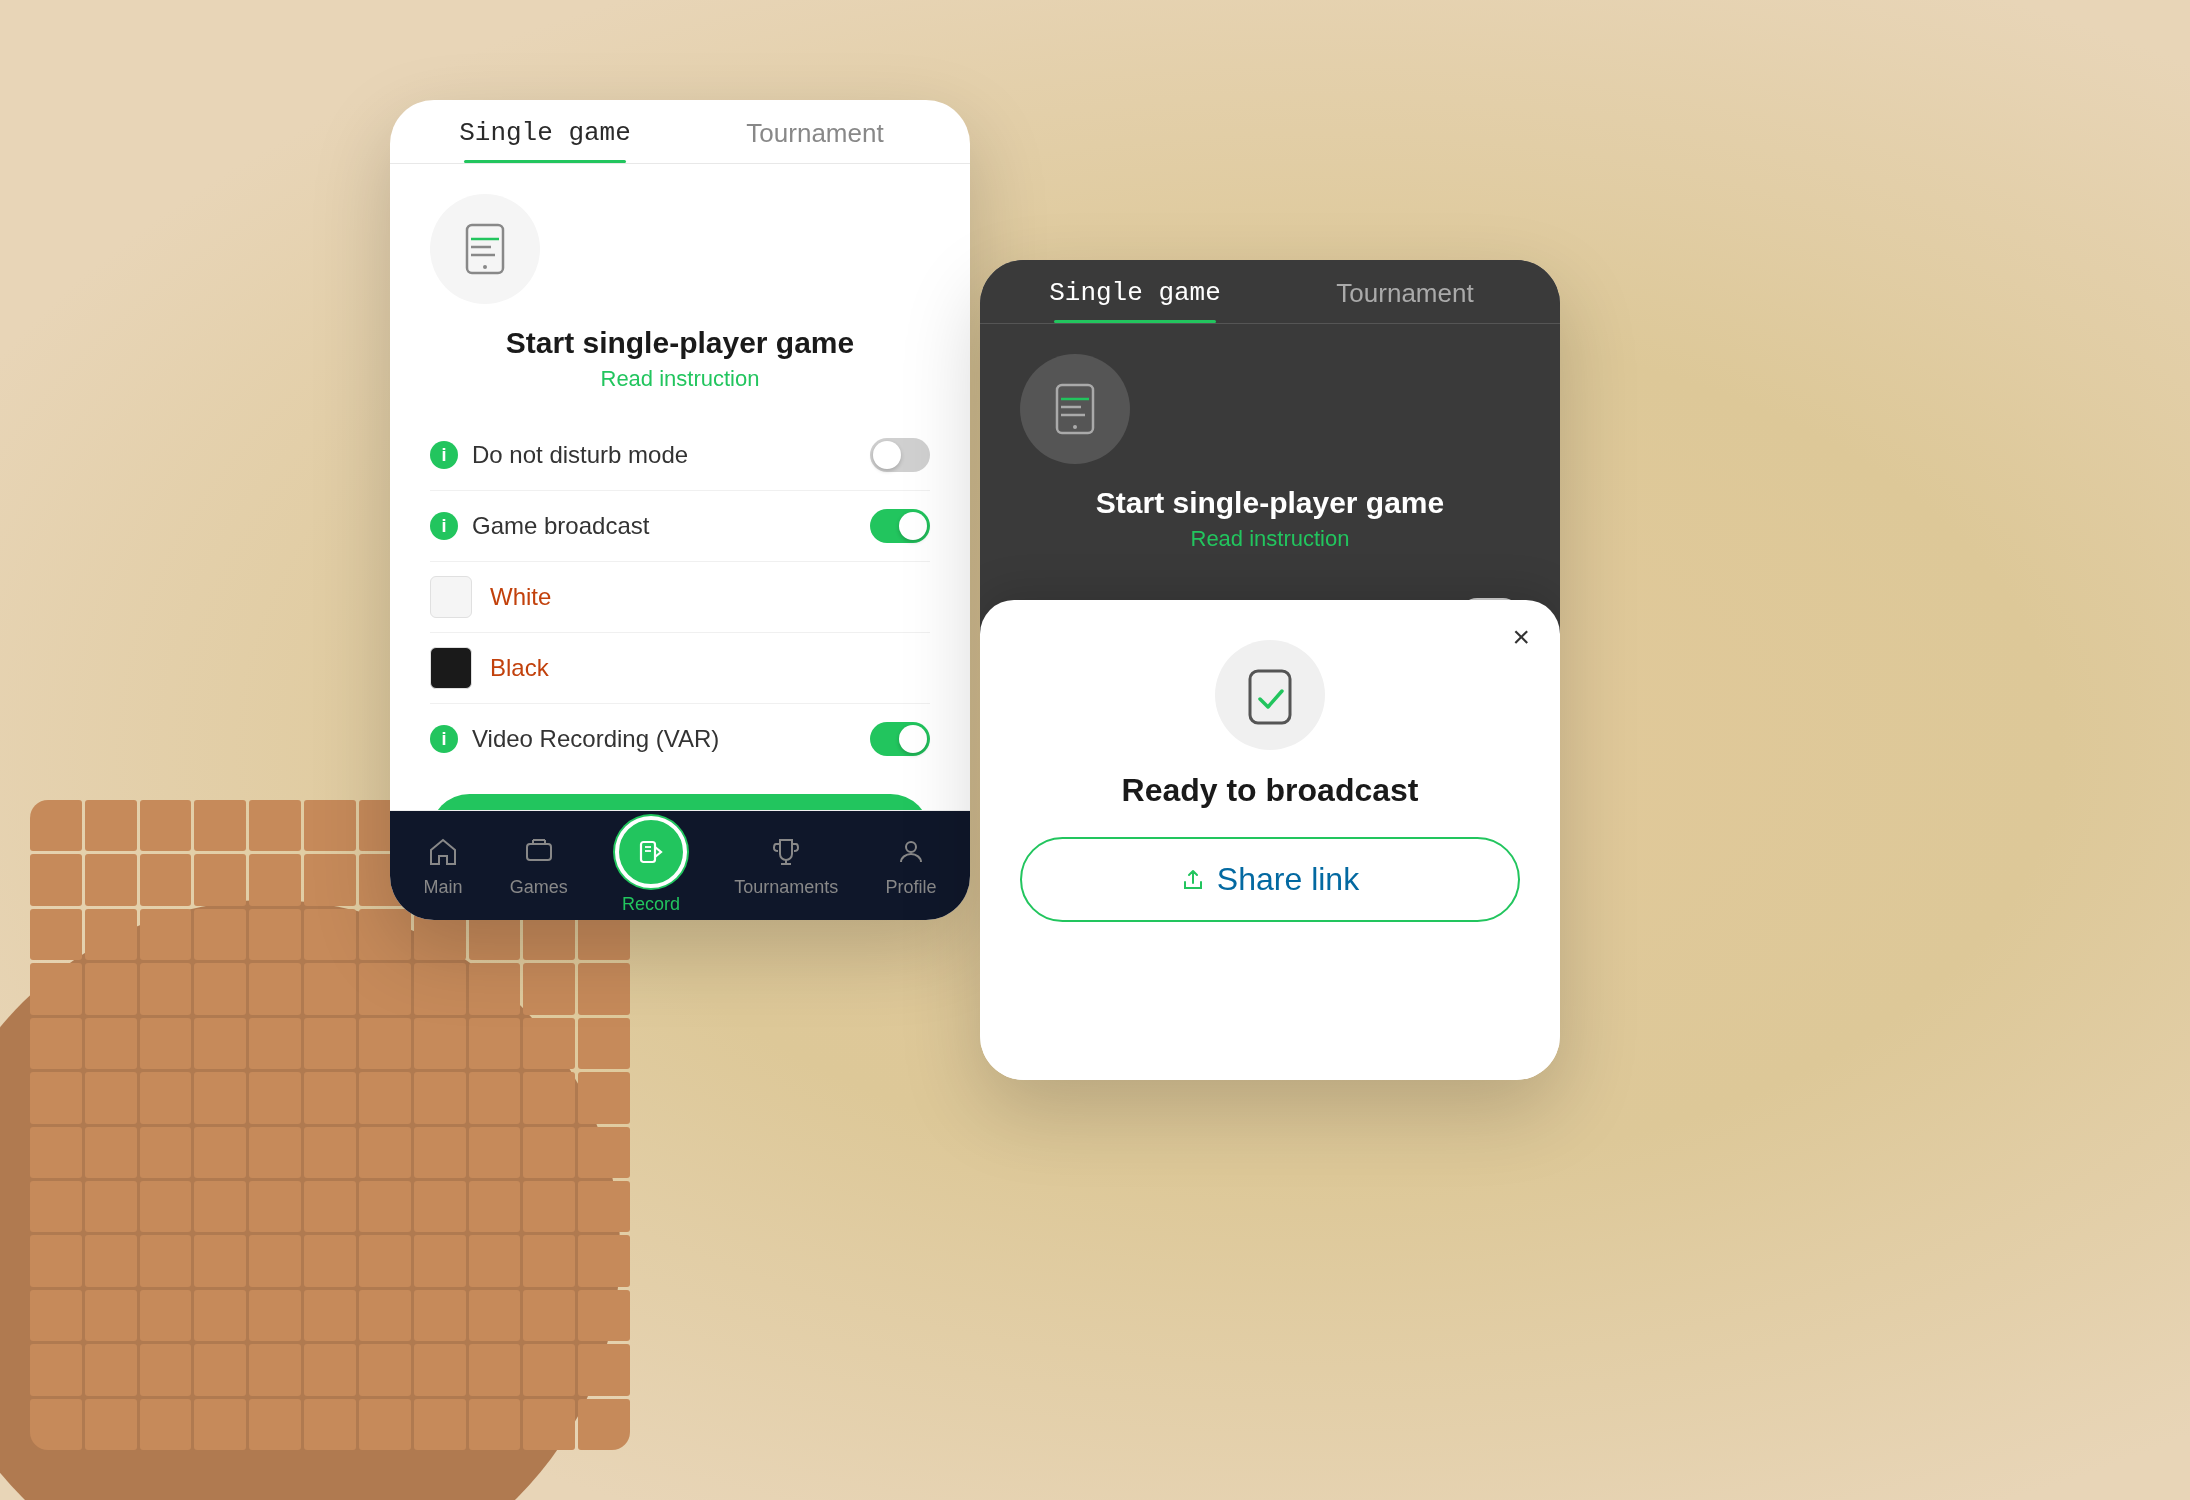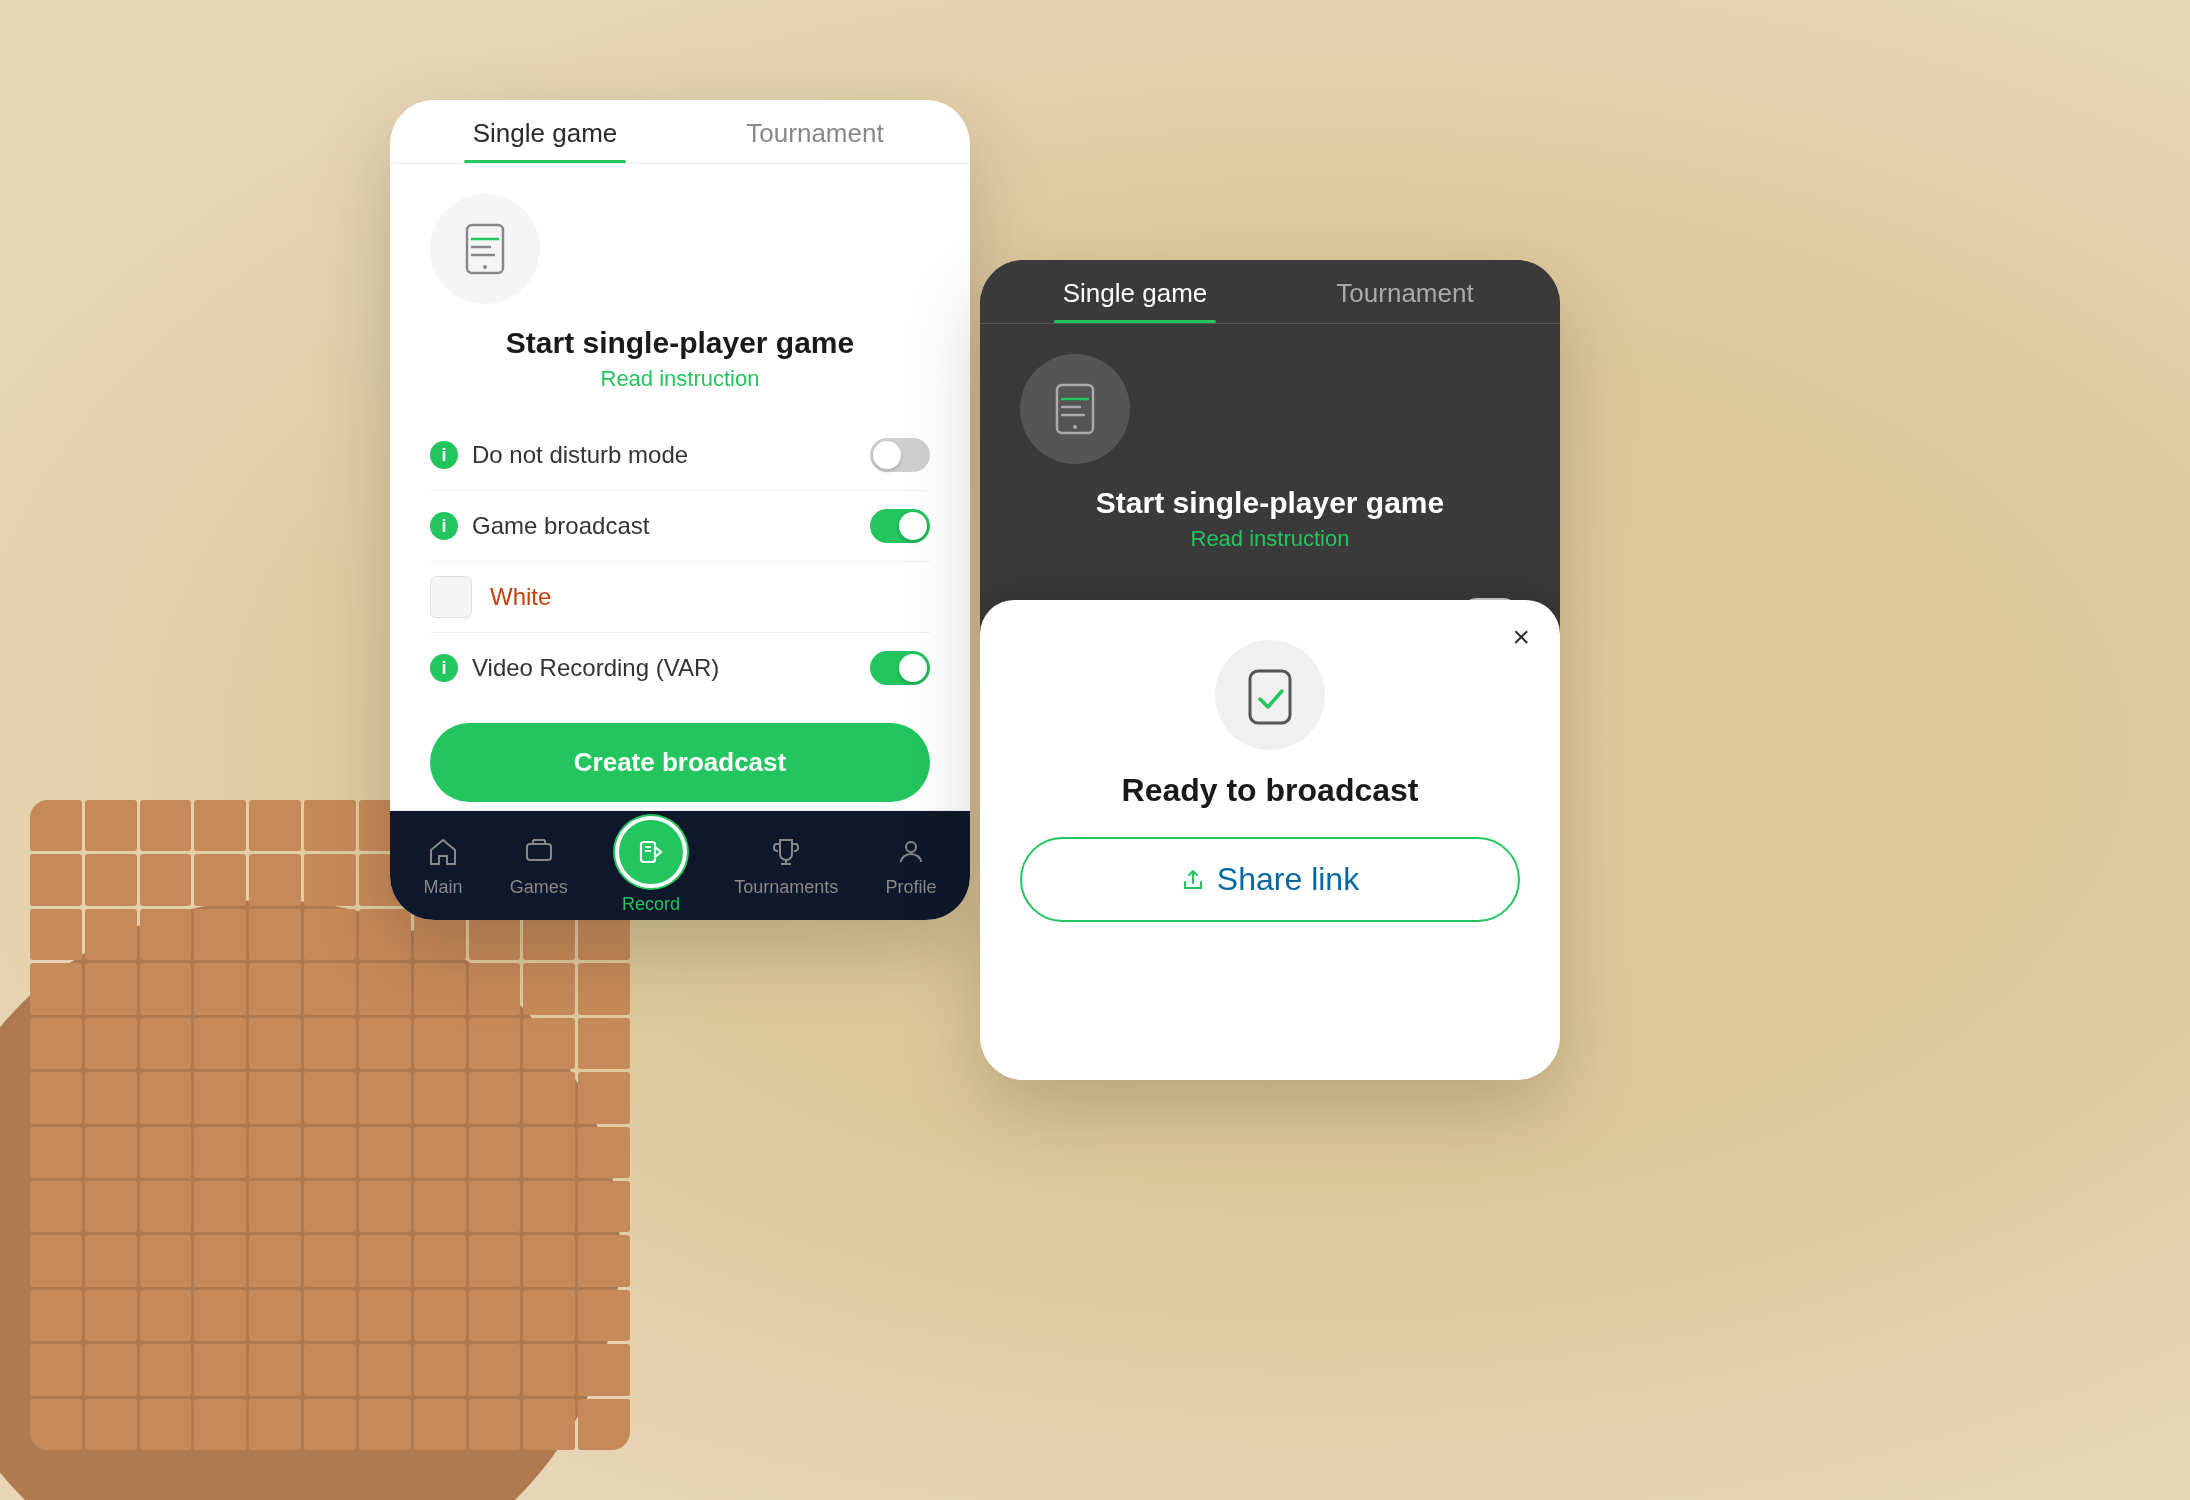--- a/index.html
+++ b/index.html
@@ -77,20 +77,21 @@
       text-align: center;
       padding: 18px 0 14px;
       font-size: 26px;
       font-weight: 500;
       color: #888;
       position: relative;
       cursor: pointer;
     }
     .tab-item.active {
       color: #2a2a2a;
+      font-family: Liberation Mono, monospace;
     }
     .tab-item.active::after {
       content: '';
       position: absolute;
       bottom: 0;
       left: 20%;
       width: 60%;
       height: 3px;
       background: #22c55e;
       border-radius: 2px;
@@ -560,20 +561,24 @@
       <div class="setting-row">
         <div class="info-icon">i</div>
         <span class="setting-label">Game broadcast</span>
         <div class="toggle on"></div>
       </div>
 
       <div class="color-row">
         <div class="color-swatch white-swatch"></div>
         <span class="color-label">White</span>
       </div>
+      <div class="color-row">
+        <div class="color-swatch black-swatch"></div>
+        <span class="color-label">Black</span>
+      </div>
 
       <div class="setting-row">
         <div class="info-icon">i</div>
         <span class="setting-label">Video Recording (VAR)</span>
         <div class="toggle on"></div>
       </div>
     </div>
 
     <button class="btn-primary">Create broadcast</button>
   </div>

